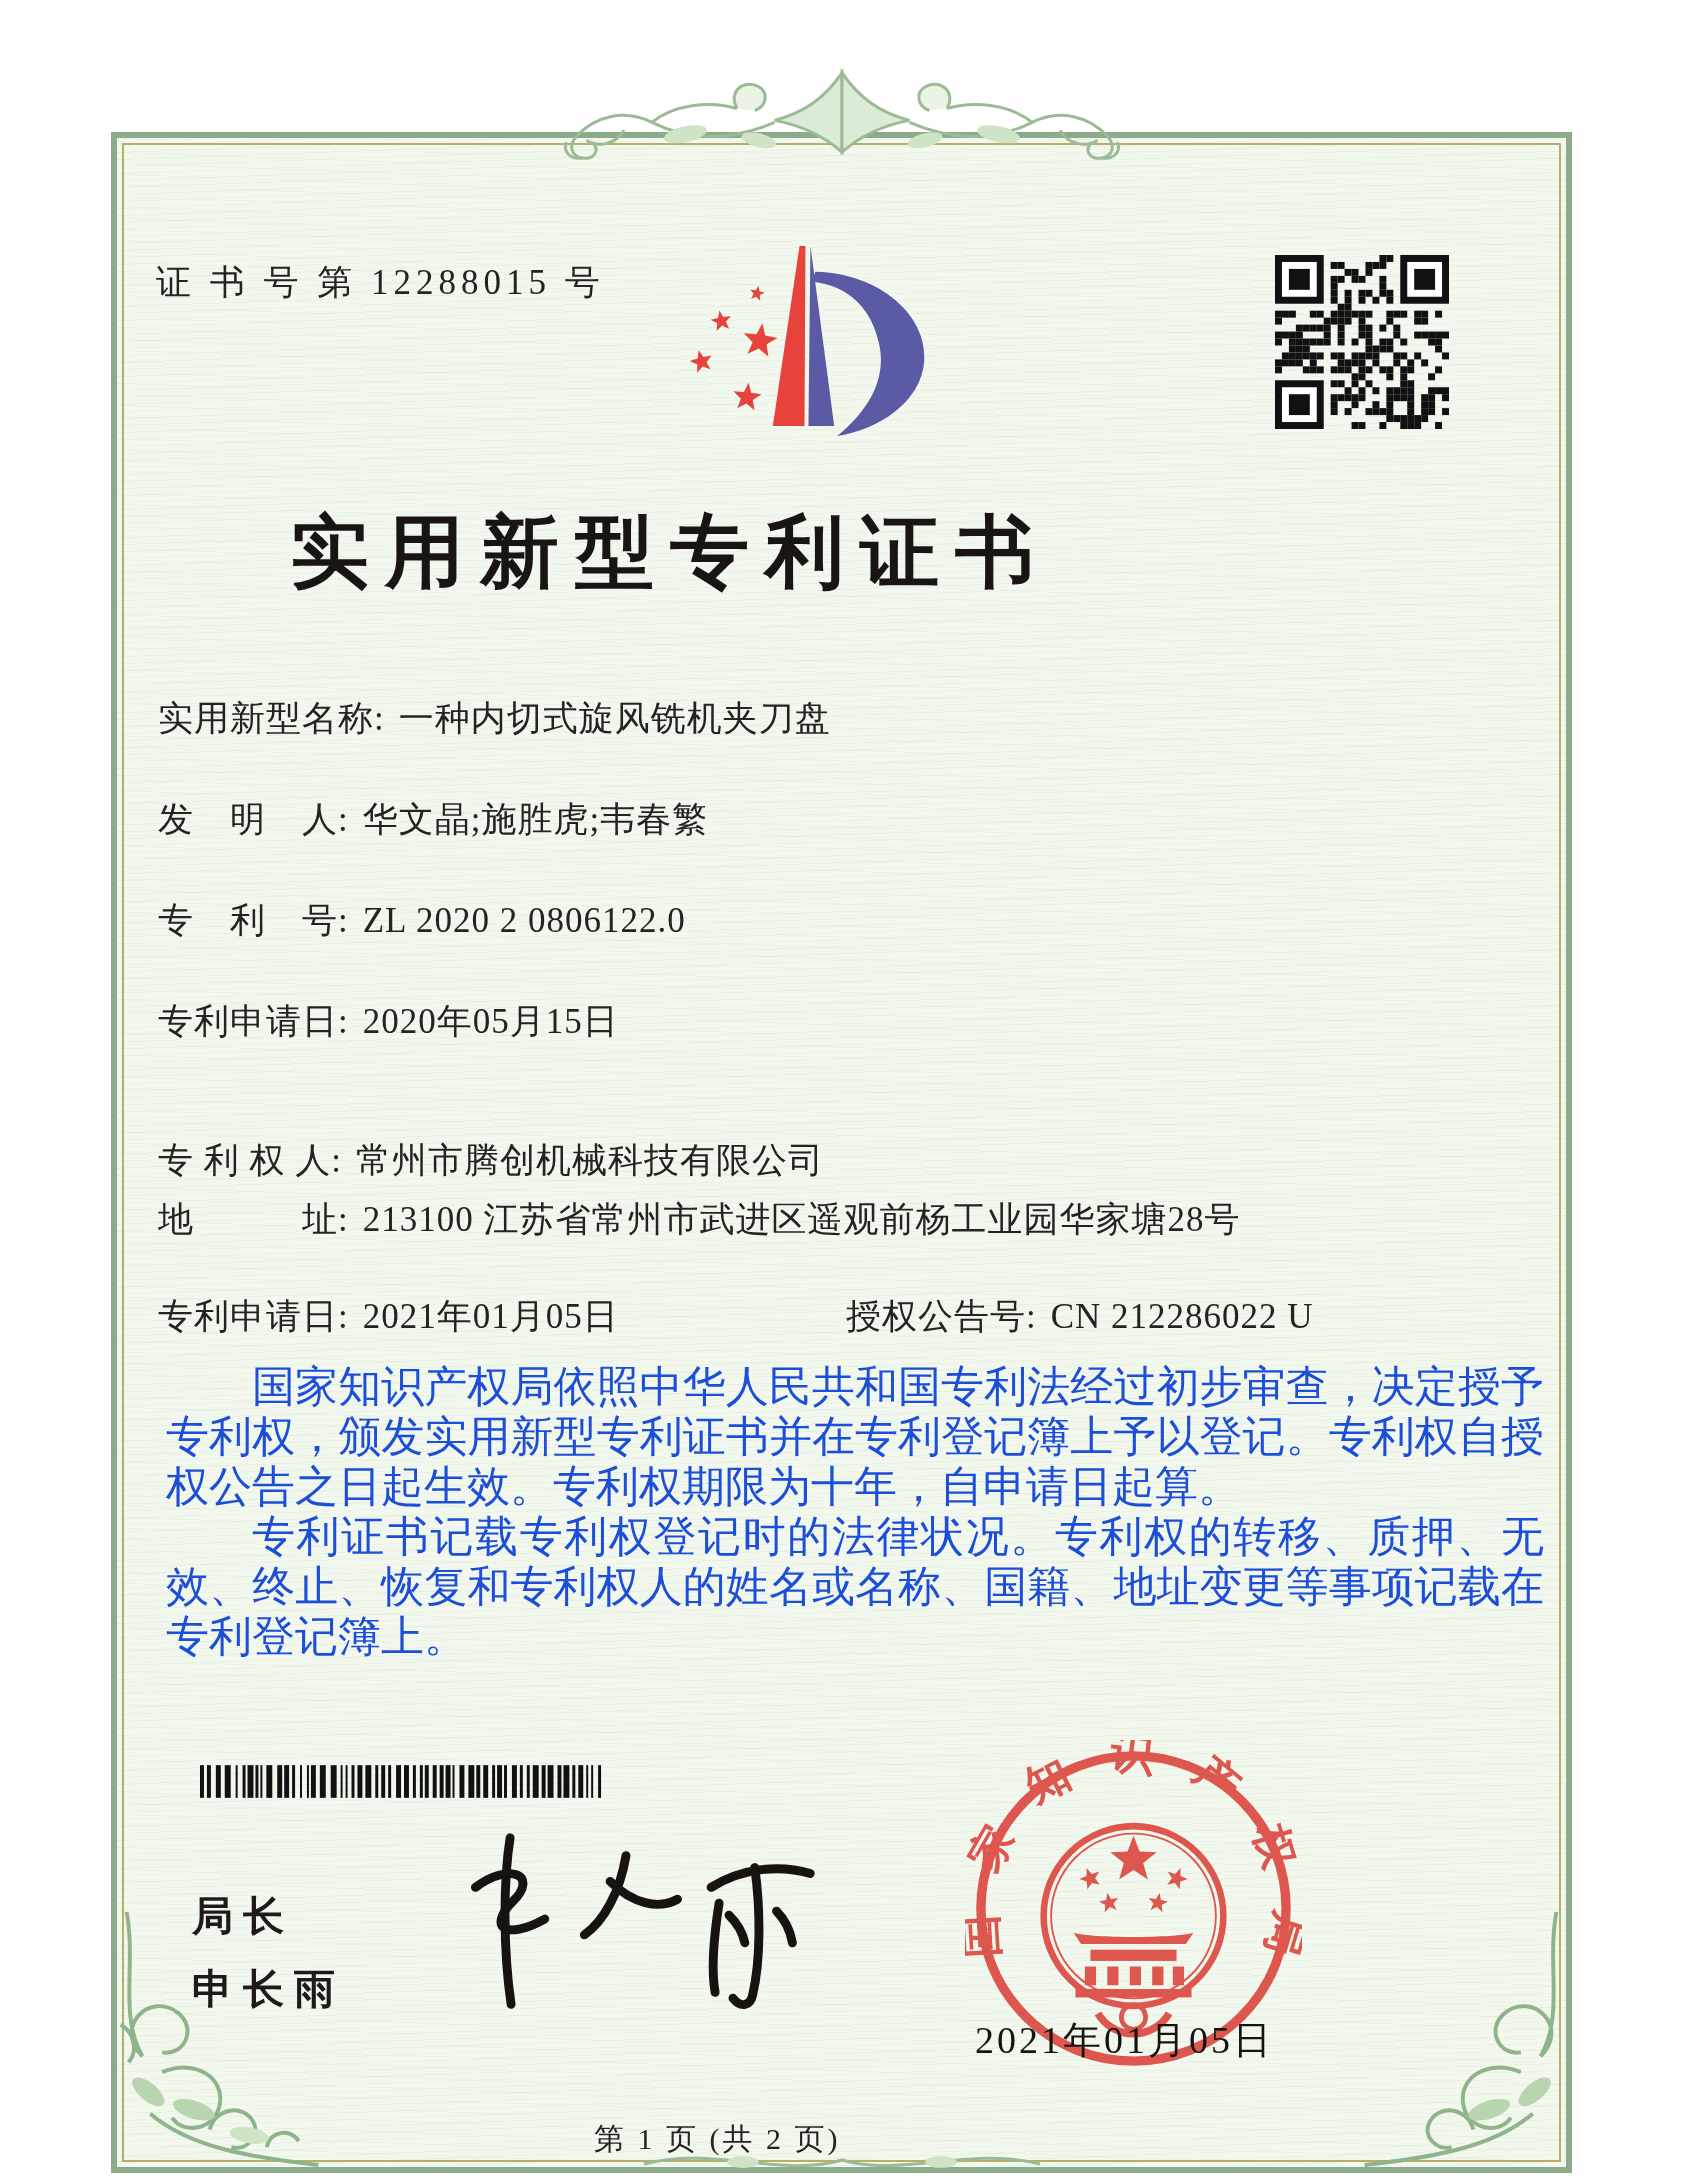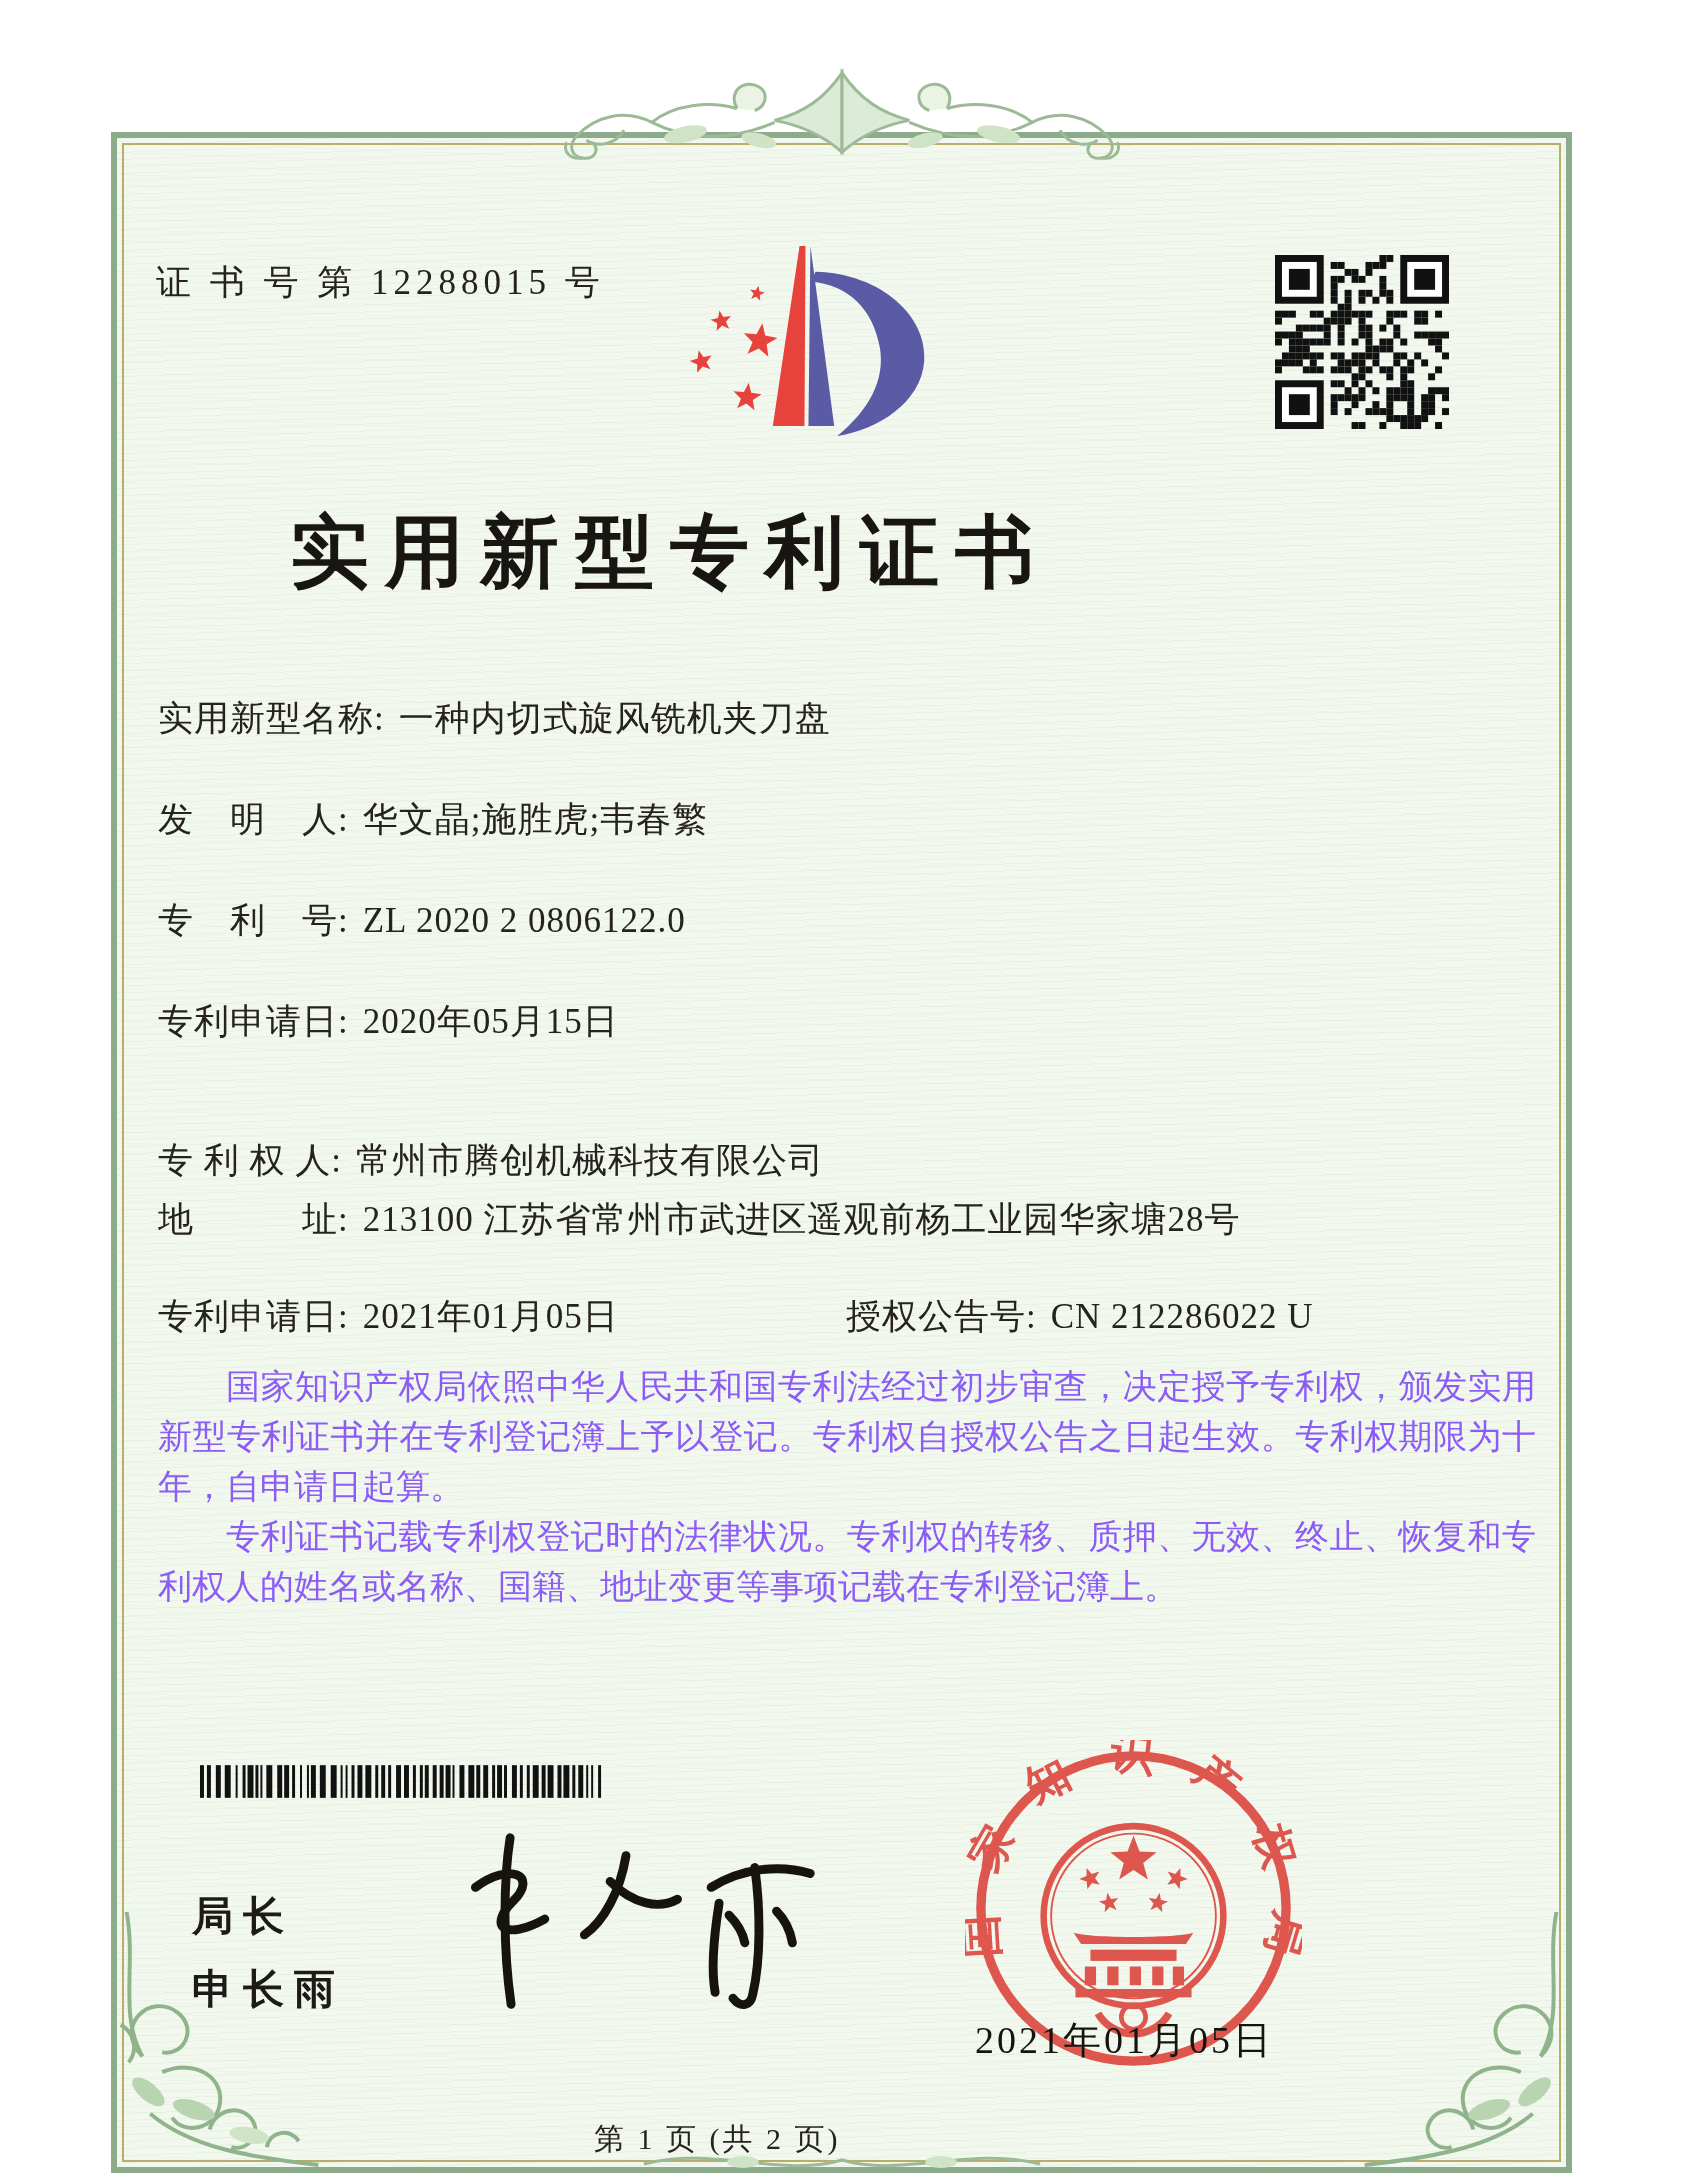--- a/index.html
+++ b/index.html
@@ -26,22 +26,22 @@
   .title{left:0;top:500px;width:1340px;text-align:center;font-size:79px;font-weight:bold;
          letter-spacing:16px;color:#191512;}
 
   
   .field-row{left:158px;width:1406px;font-size:35px;color:#262220;white-space:nowrap;}
   .field-label{display:inline-block;letter-spacing:1px;}
   .field-value{margin-left:14px;letter-spacing:1px;}
   .col2{position:absolute;left:673px;top:0;margin-left:15px;}
 
   
-  .paras{left:158px;top:1362px;width:1378px;font-size:34px;line-height:50px;
-         text-align:justify;color:#8b5cf6;}
+  .paras{left:166px;top:1362px;width:1378px;font-size:43px;line-height:50px;
+         text-align:justify;color:#1d4ed8;}
   .paras p{margin:0;text-indent:2em;}
   .sig-title{left:192px;top:1889px;font-size:41px;font-weight:bold;color:#1d1a18;letter-spacing:10px;}
   .sig-name{left:192px;top:1962px;font-size:41px;font-weight:bold;color:#1d1a18;letter-spacing:10px;}
   .seal{left:965px;top:1740px;opacity:.93;}
   .seal-date{left:975px;top:2015px;font-size:38px;letter-spacing:3px;color:#17140f;z-index:6;}
   .footer{left:594px;top:2119px;width:317px;text-align:left;font-size:30px;color:#262220;letter-spacing:3px;}
 
   .orn{pointer-events:none;}
 </style>
 </head>

